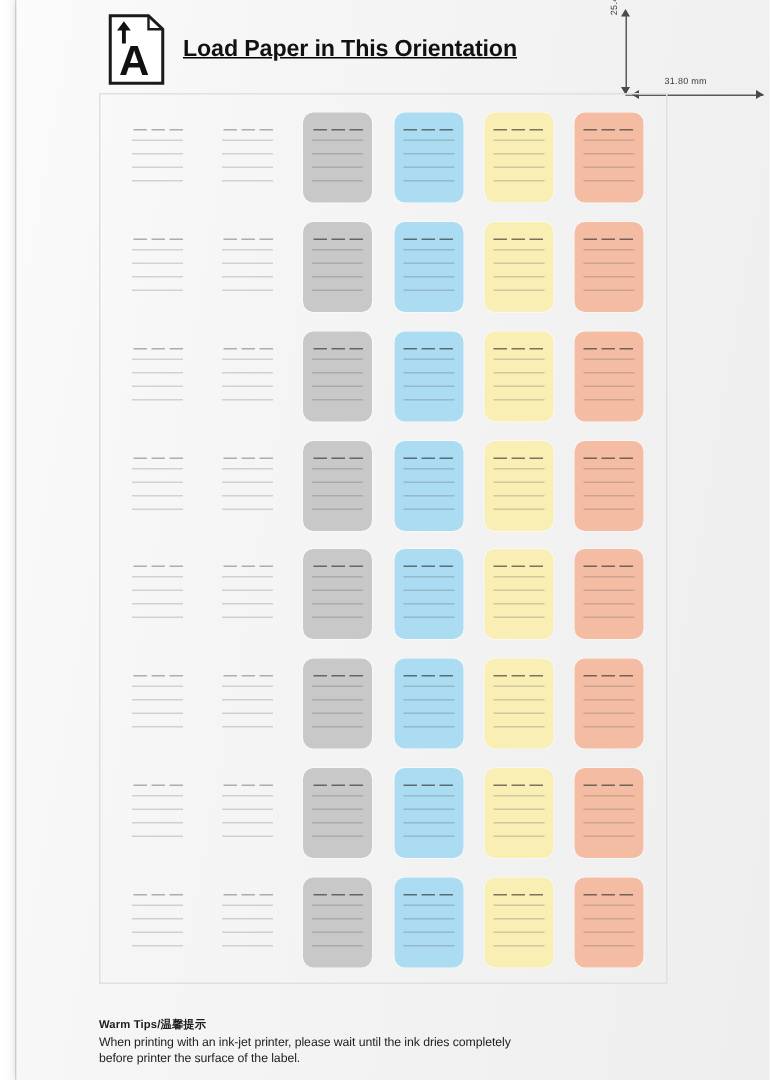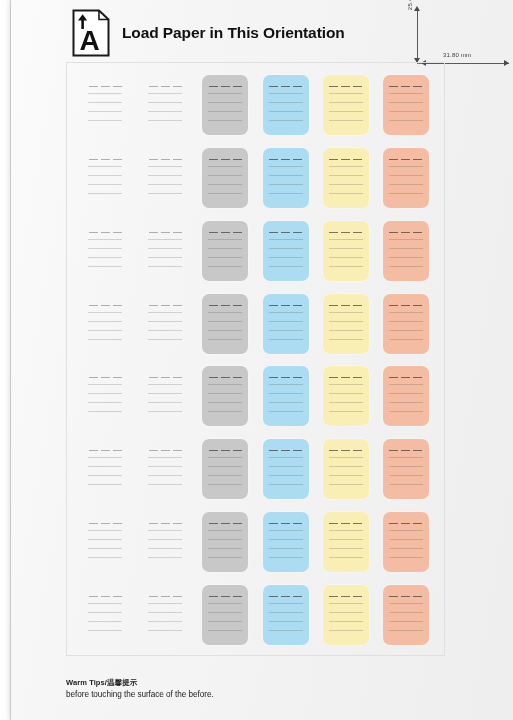--- a/index.html
+++ b/index.html
@@ -64,20 +64,21 @@
     height: 48px;
     flex: 0 0 auto;
   }
   #orientation-icon svg { display: block; }
 
   #header-text {
     display: flex;
     flex-direction: column;
     justify-content: center;
     gap: 2px;
+    text-decoration: underline;
   }
   #title-en {
     font-size: 15.5px;
     font-weight: bold;
     color: #111111;
     letter-spacing: -0.1px;
     line-height: 1.1;
     white-space: nowrap;
   }
   #title-zh {
@@ -910,14 +911,15 @@
           <div class="rule"></div>
           <div class="rule"></div>
           <div class="rule"></div>
         </div>
       </div>
     </div>
 </div>
 
 <div id="tips">
   <div id="tips-heading">Warm Tips/温馨提示</div>
-  <div class="tips-line">before touching the surface of the before.</div>
+  <div class="tips-line">When printing with an ink-jet printer, please wait until the ink dries completely</div>
+  <div class="tips-line">before printer the surface of the label.</div>
 </div>
 
 </body></html>

